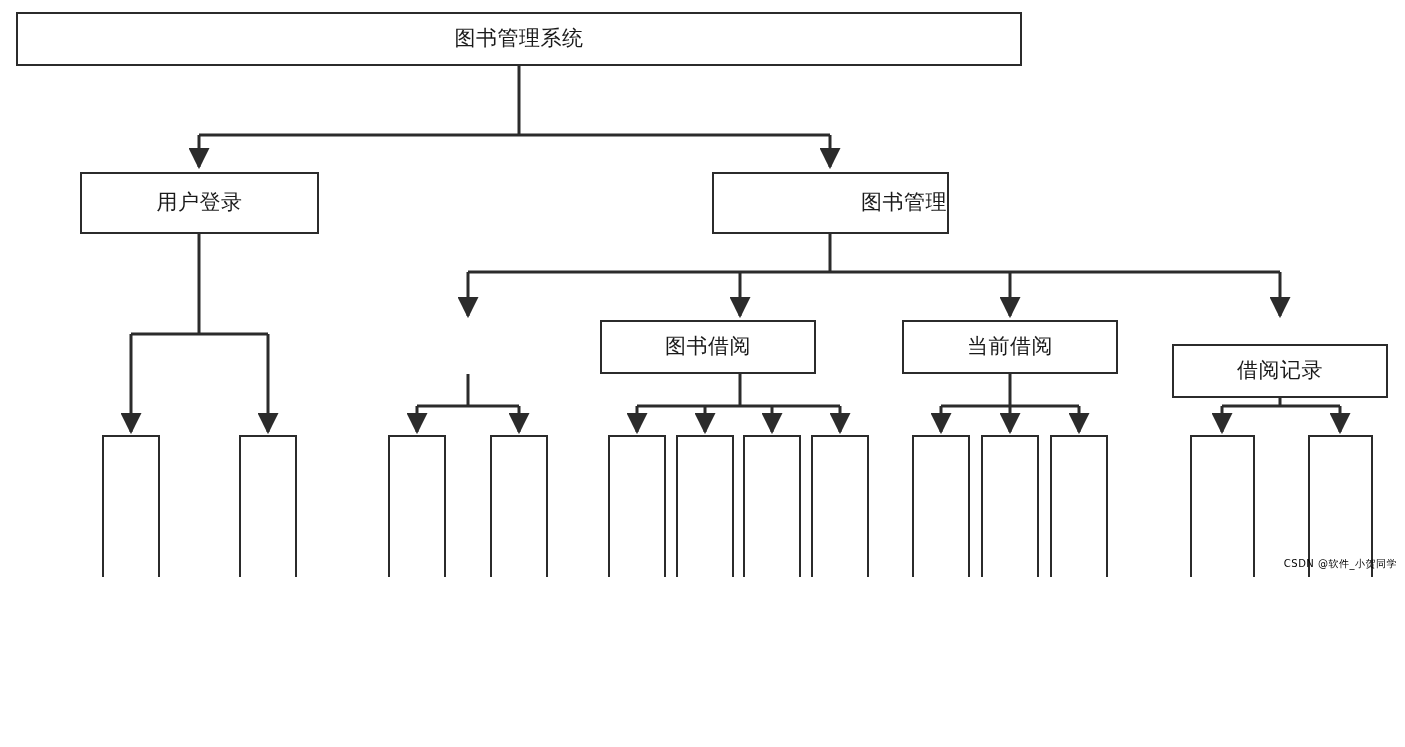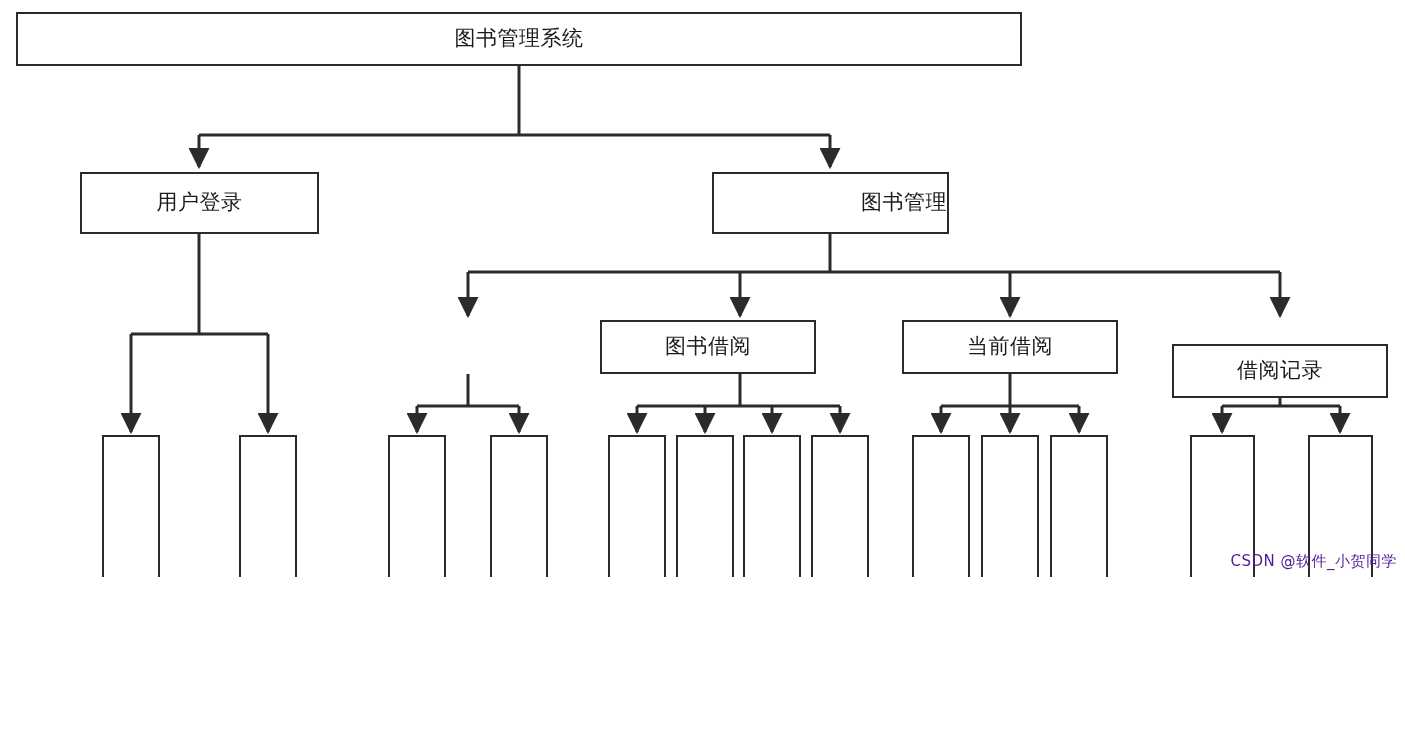--- a/index.html
+++ b/index.html
@@ -52,22 +52,22 @@
     text-orientation: upright;
     white-space: nowrap;
   }
   .node .label {
     display: block;
   }
   #watermark {
     position: absolute;
     right: 8px;
     bottom: 6px;
-    font-size: 15px;
-    color: #4c1d95;
+    font-size: 10px;
+    color: #000000;
     letter-spacing: 0.5px;
     white-space: nowrap;
     font-family: "DejaVu Sans", "Liberation Sans", sans-serif;
   }
 </style>
 </head>
 <body>
 
 <div id="canvas">
 

